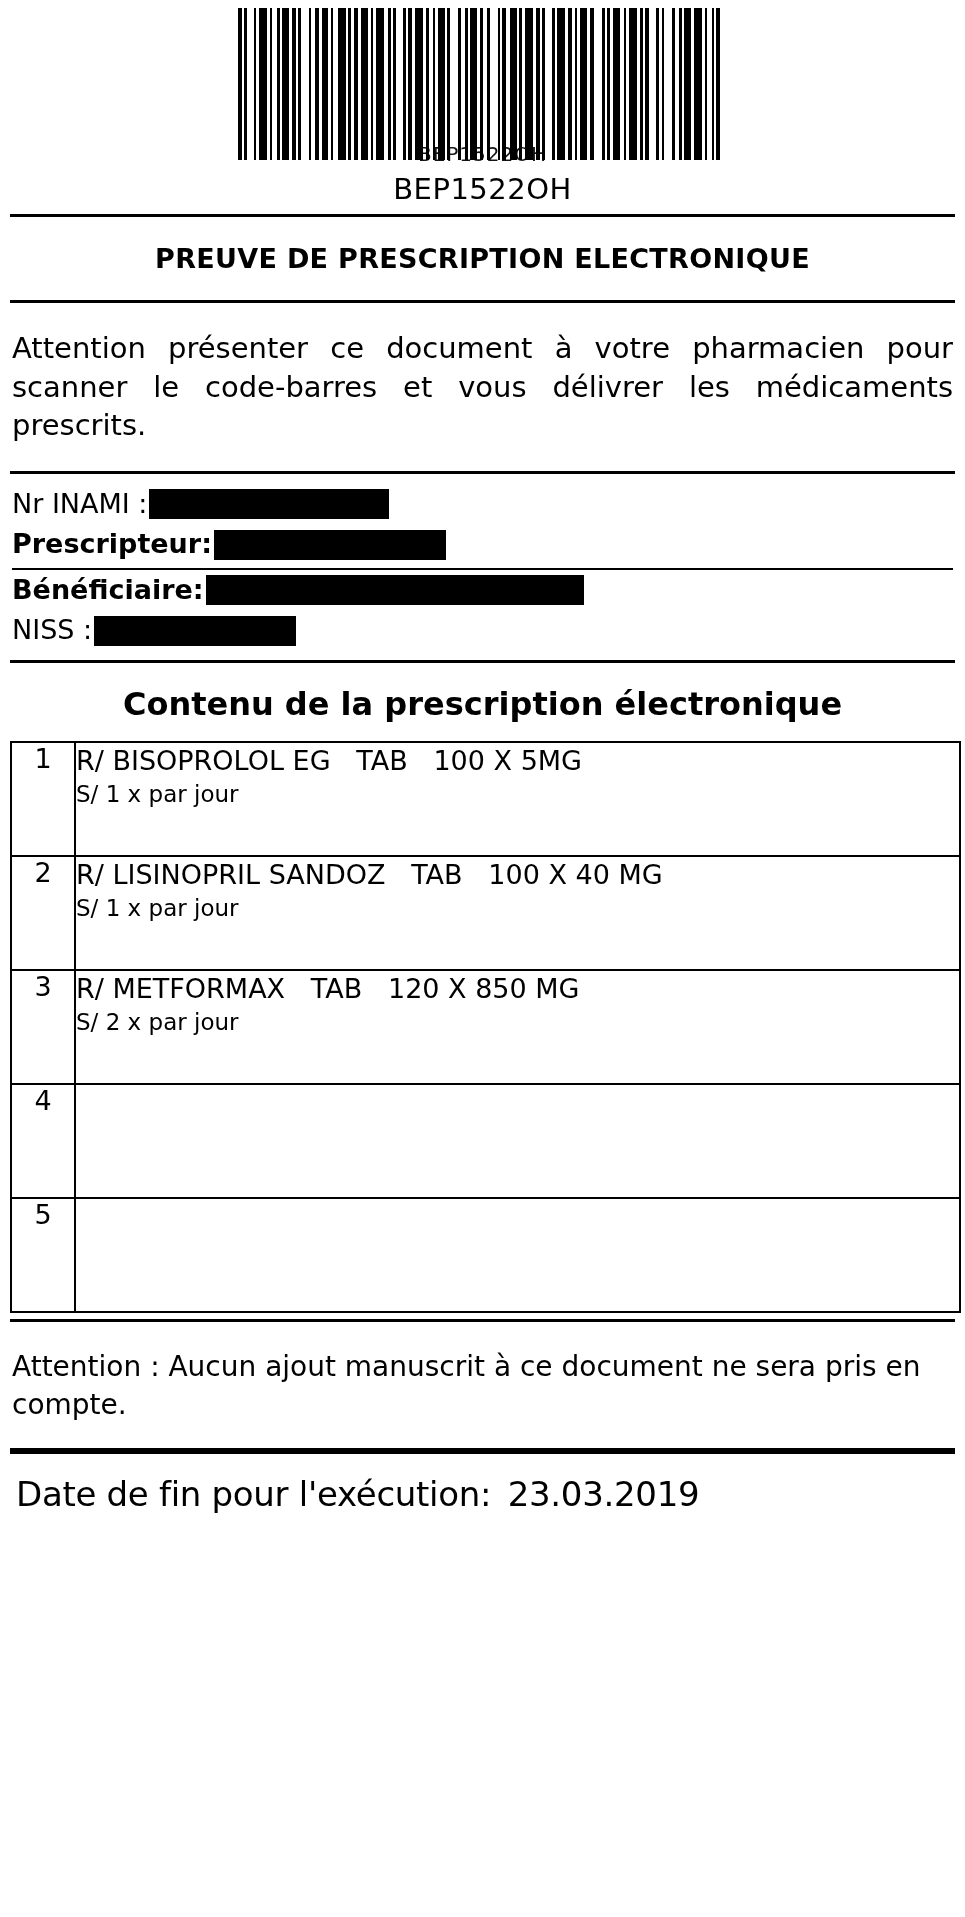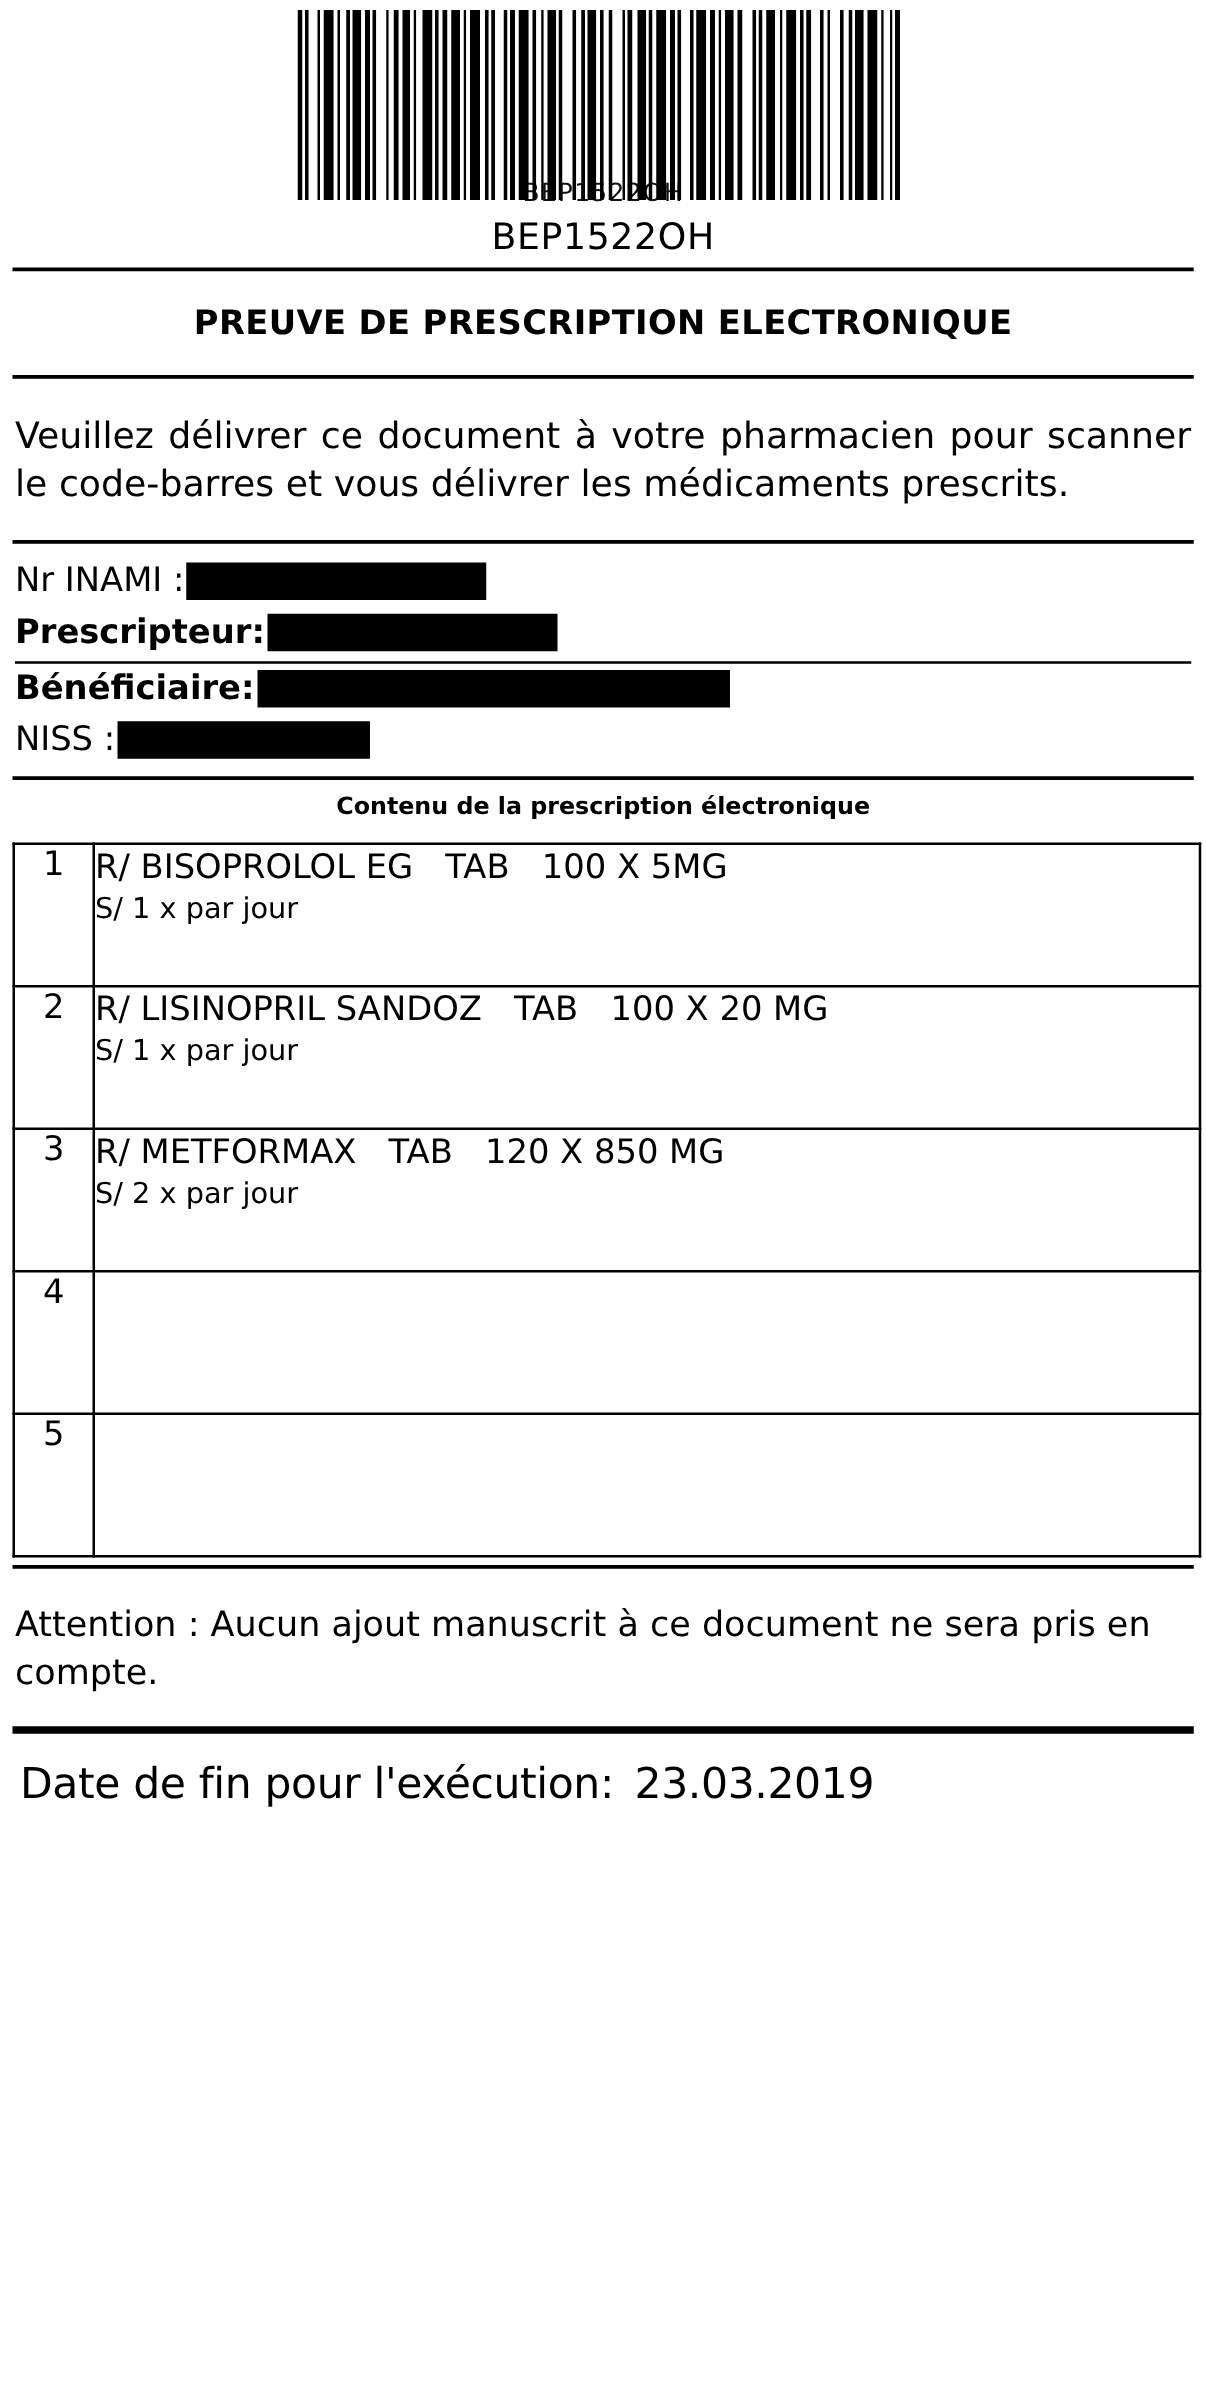--- a/index.html
+++ b/index.html
@@ -108,22 +108,22 @@
   }
   .r-presc { width: 232px; }
   .r-inami { width: 240px; }
   .r-benef { width: 378px; }
   .r-niss  { width: 202px; }
 
   
   .content-heading {
     text-align: center;
     font-weight: bold;
-    font-size: 19px;
-    padding: 10px 0 18px 0;
+    font-size: 32px;
+    padding: 22px 0 18px 0;
   }
 
   
   table.rx {
     border-collapse: collapse;
     width: 951px;
     margin: 0 auto;
     table-layout: fixed;
   }
   table.rx td {
@@ -309,21 +309,21 @@
     <div class="barcode-hrtext">BEP1522OH</div>
     <div class="barcode-label">BEP1522OH</div>
   </div>
 
   <hr class="rule">
 
   <div class="doc-title">PREUVE DE PRESCRIPTION ELECTRONIQUE</div>
 
   <hr class="rule">
 
-  <div class="intro">Veuillez délivrer ce document à votre pharmacien pour scanner le code-barres et vous délivrer les médicaments prescrits.</div>
+  <div class="intro">Attention présenter ce document à votre pharmacien pour scanner le code-barres et vous délivrer les médicaments prescrits.</div>
 
   <hr class="rule">
 
   <div class="ident">
     <div class="ident-row">
       <span class="lbl">Nr INAMI :</span>
       <span class="redaction r-inami"></span>
     </div>
     <div class="ident-row">
       <span class="lbl bold">Prescripteur:</span>
@@ -349,21 +349,21 @@
       <tr class="filled">
         <td class="num">1</td>
         <td class="rx-body">
           <div class="rx-line1">R/ BISOPROLOL EG   TAB   100 X 5MG</div>
           <div class="rx-line2">S/ 1 x par jour</div>
         </td>
       </tr>
       <tr class="filled">
         <td class="num">2</td>
         <td class="rx-body">
-          <div class="rx-line1">R/ LISINOPRIL SANDOZ   TAB   100 X 20 MG</div>
+          <div class="rx-line1">R/ LISINOPRIL SANDOZ   TAB   100 X 40 MG</div>
           <div class="rx-line2">S/ 1 x par jour</div>
         </td>
       </tr>
       <tr class="filled">
         <td class="num">3</td>
         <td class="rx-body">
           <div class="rx-line1">R/ METFORMAX   TAB   120 X 850 MG</div>
           <div class="rx-line2">S/ 2 x par jour</div>
         </td>
       </tr>

